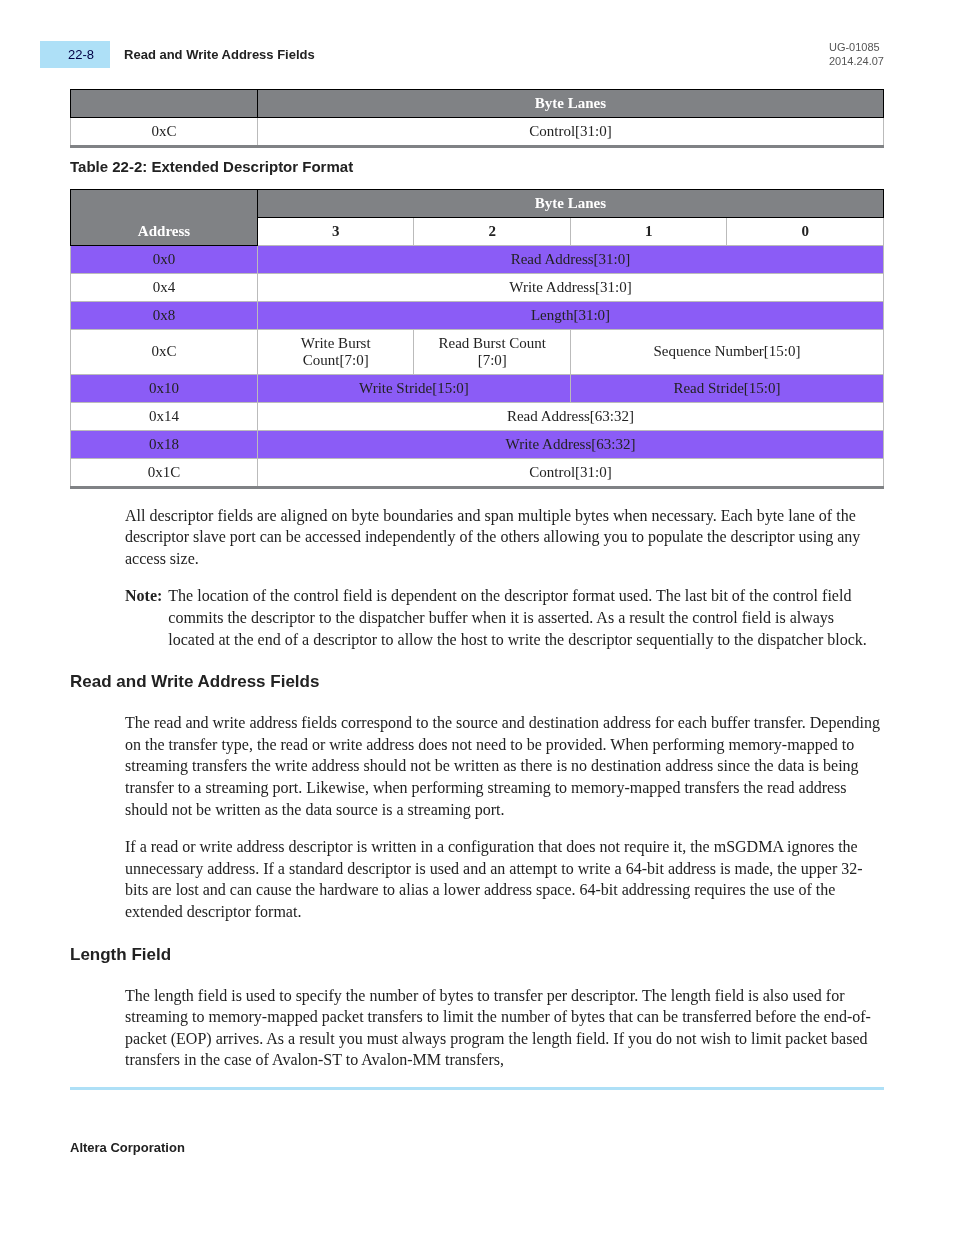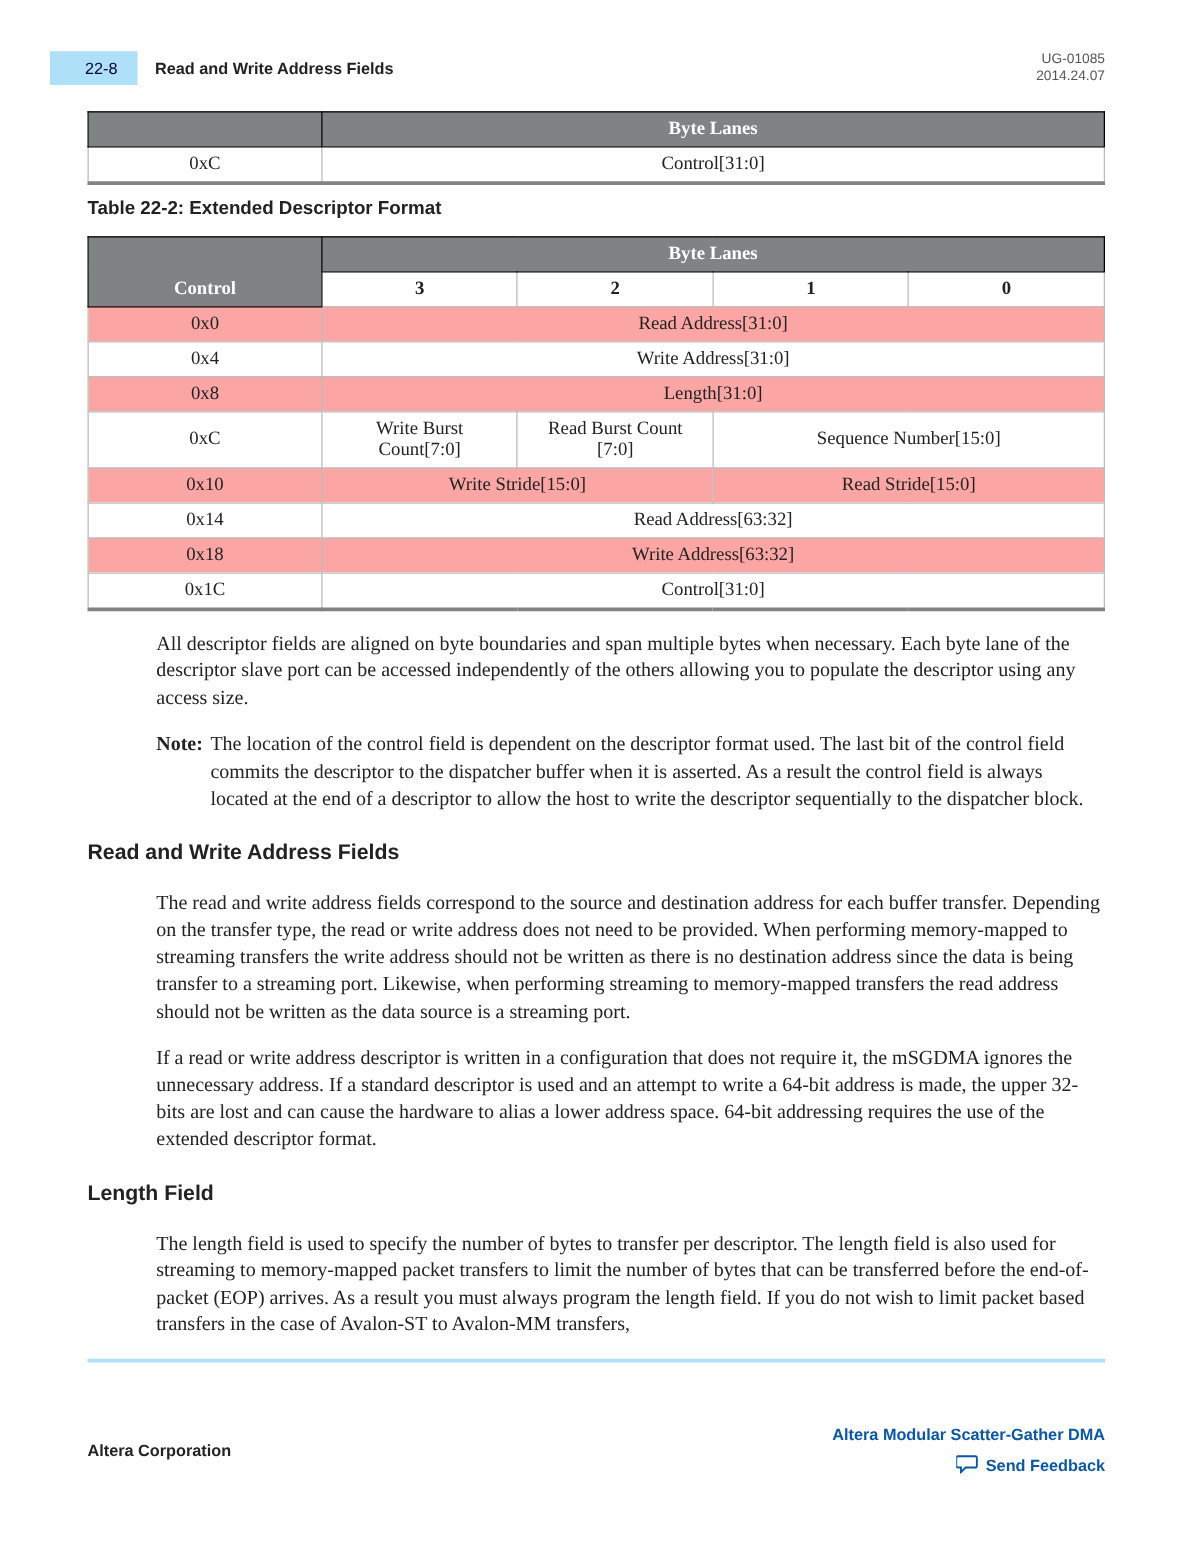--- a/index.html
+++ b/index.html
@@ -30,21 +30,21 @@
     white-space: nowrap;
   }
   .header-title {
     font-family: "Myriad Pro", Arial, sans-serif;
     font-weight: bold;
     font-size: 13px;
     flex: 1;
     color: #222;
   }
   .header-right {
-    text-align: right;
+    text-align: left;
     font-family: "Myriad Pro", Arial, sans-serif;
     font-size: 11px;
     color: #555;
     line-height: 1.3;
   }
   table {
     border-collapse: collapse;
     width: 100%;
     font-size: 15px;
     margin-bottom: 6px;
@@ -54,21 +54,21 @@
     padding: 5px 10px;
     text-align: center;
     vertical-align: middle;
   }
   th {
     background: #808285;
     color: #fff;
     font-weight: bold;
     border: 1px solid #000000;
   }
-  tr.shade td { background: #fca5a5; }
+  tr.shade td { background: #8b5cf6; }
   tr.noshade td { background: #fff; }
   .offset-col { width: 23%; }
   .byte-col { width: 19.25%;}
   .bottom-bar {
     border-bottom: 3px solid #808285;
   }
   .table-caption {
     font-family: "Myriad Pro", Arial, sans-serif;
     font-weight: bold;
     font-size: 15px;
@@ -143,21 +143,21 @@
   </tr>
 </tbody>
   </table>
 
 <div class="table-caption">Table 22-2: Extended Descriptor Format</div>
 
 <table class="bottom-bar">
   <tbody>
       <tr>
     <th class="offset-col" rowspan="2" style="vertical-align:bottom;">
-      <span class="bold-offset">Control</span>
+      <span class="bold-offset">Address</span>
     </th>
     <th colspan="4">Byte Lanes</th>
   </tr>
   <tr class="noshade">
     <td class="byte-col bold-offset">3</td>
     <td class="byte-col bold-offset">2</td>
     <td class="byte-col bold-offset">1</td>
     <td class="byte-col bold-offset">0</td>
   </tr>
   <tr class="shade">
@@ -209,24 +209,13 @@
 <div class="para">The read and write address fields correspond to the source and destination address for each buffer transfer. Depending on the transfer type, the read or write address does not need to be provided. When performing memory-mapped to streaming transfers the write address should not be written as there is no destination address since the data is being transfer to a streaming port. Likewise, when performing streaming to memory-mapped transfers the read address should not be written as the data source is a streaming port.</div>
 <div class="para">If a read or write address descriptor is written in a configuration that does not require it, the mSGDMA ignores the unnecessary address. If a standard descriptor is used and an attempt to write a 64-bit address is made, the upper 32-bits are lost and can cause the hardware to alias a lower address space. 64-bit addressing requires the use of the extended descriptor format.</div>
 
 <div class="section-head">Length Field</div>
 <div class="para">The length field is used to specify the number of bytes to transfer per descriptor. The length field is also used for streaming to memory-mapped packet transfers to limit the number of bytes that can be transferred before the end-of-packet (EOP) arrives. As a result you must always program the length field. If you do not wish to limit packet based transfers in the case of Avalon-ST to Avalon-MM transfers,</div>
 
 <div class="top-line"></div>
 
 <div class="footer-row">
   <div class="footer-left">Altera Corporation</div>
-  <div style="text-align:right;">
-    <div class="footer-right">Altera Modular Scatter-Gather DMA</div>
-    <div class="footer-feedback">
-      <span>
-        <svg viewBox="0 0 24 20">
-            <path d="M2 2 h18 a2 2 0 0 1 2 2 v8 a2 2 0 0 1 -2 2 h-10 l-5 5 v-5 h-3 a2 2 0 0 1 -2 -2 v-8 a2 2 0 0 1 2 -2 z" fill="none" stroke="#0a57a4" stroke-width="2"></path>
-          </svg>
-      </span>
-      <span>Send Feedback</span>
-    </div>
-  </div>
 </div>
 
 </body></html>

